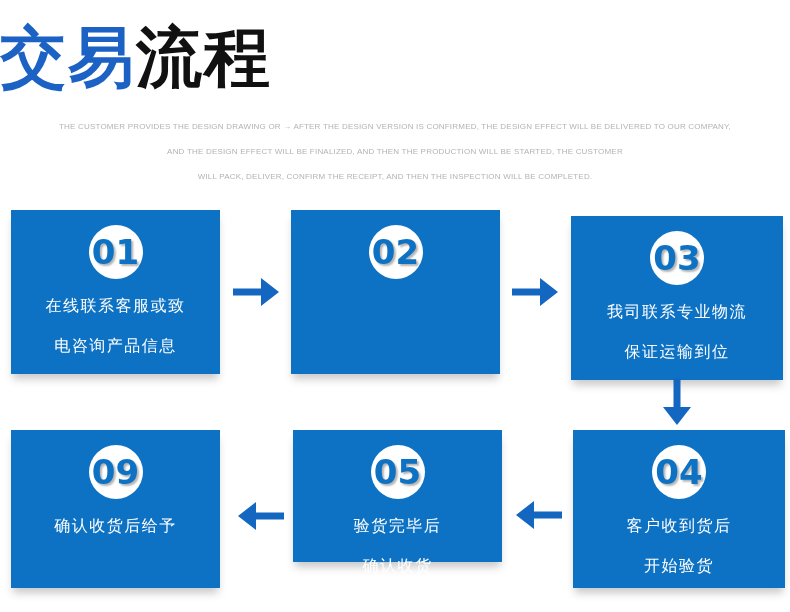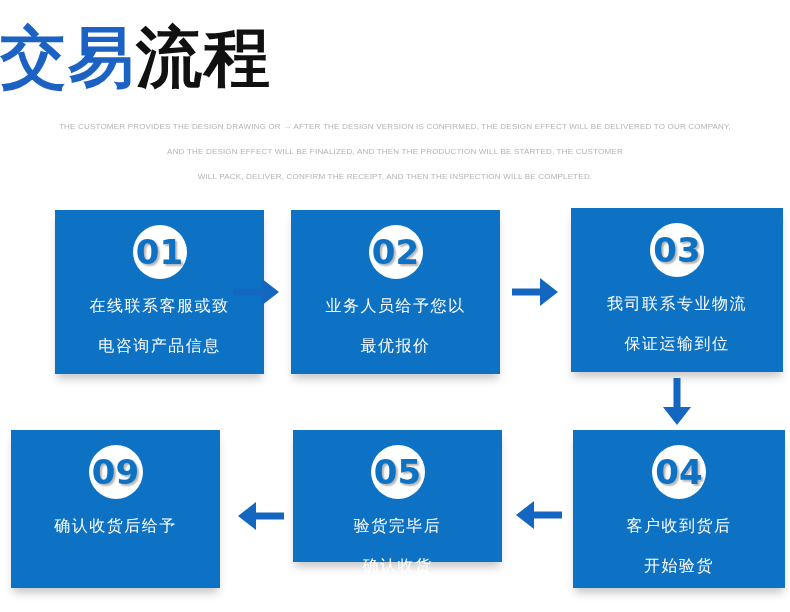--- a/index.html
+++ b/index.html
@@ -30,23 +30,23 @@
     font-size:8px; line-height:25px; letter-spacing:0.2px;
     font-family:"Liberation Sans", sans-serif;
   }
 
   .box {
     position:absolute; width:209px; height:164px;
     background:var(--box-blue);
     box-shadow:0 7px 8px -2px rgba(60,60,60,0.28);
     display:flex; flex-direction:column; align-items:center;
   }
-  .b1 { left:11px;  top:210px;margin-left:44px; }
+  .b1 { left:11px;  top:210px; }
   .b2 { left:291px; top:210px; }
-  .b3 { left:571px; top:208px; width:212px; }
+  .b3 { left:571px; top:216px; width:212px; }
   .b4 { left:573px; top:430px; width:212px; height:158px; }
   .b5 { left:293px; top:430px; height:132px; }
   .b6 { left:11px;  top:430px; height:158px; }
 
   .circle {
     margin-top:15px; width:54px; height:54px; border-radius:50%;
     background:var(--text-white); display:flex; align-items:center; justify-content:center;
     flex:0 0 auto;
   }
   .num {
@@ -94,24 +94,20 @@
 
 <div class="arrow ar1">
   <svg viewBox="0 0 46 36" width="46" height="36">
       <path d="M0 14.5 H28 V4 L46 18 L28 32 V21.5 H0 Z"></path>
     </svg>
 </div>
 
 <div class="box b2">
   <div class="circle">
     <span class="num">02</span>
-  </div>
-  <div class="lines">
-    <div class="line">业务人员给予您以</div>
-    <div class="line">最优报价</div>
   </div>
 </div>
 
 <div class="arrow ar2">
   <svg viewBox="0 0 46 36" width="46" height="36">
       <path d="M0 14.5 H28 V4 L46 18 L28 32 V21.5 H0 Z"></path>
     </svg>
 </div>
 
 <div class="box b3">

